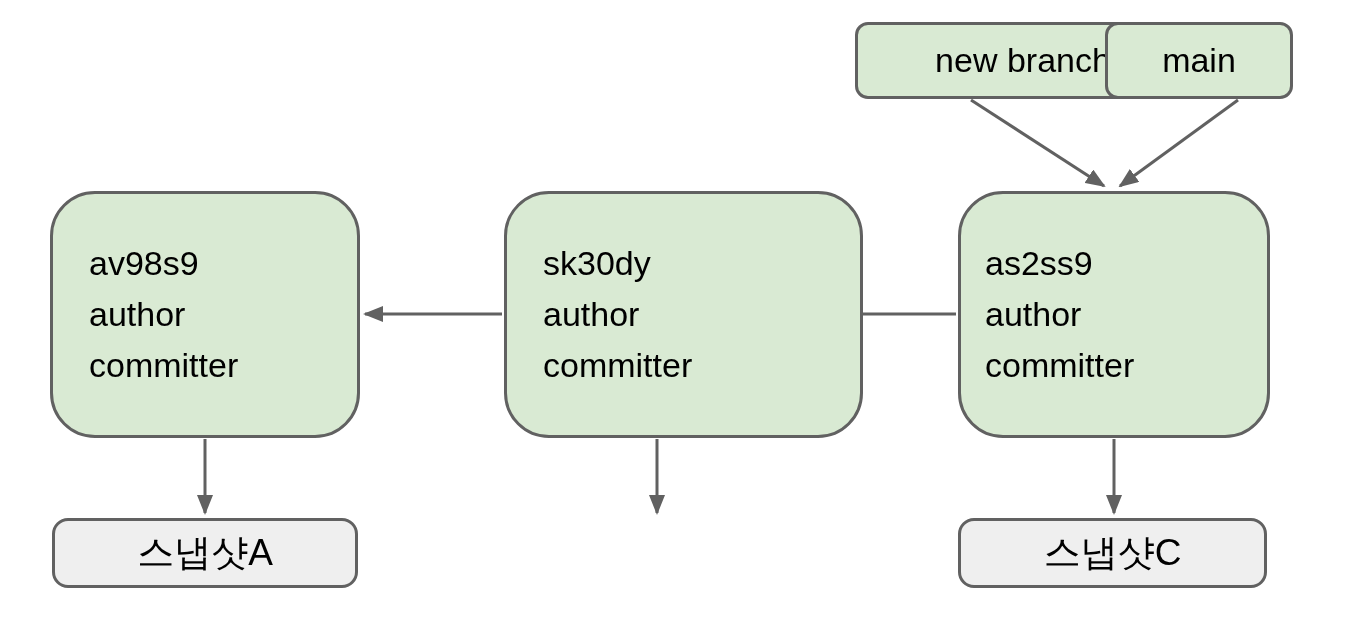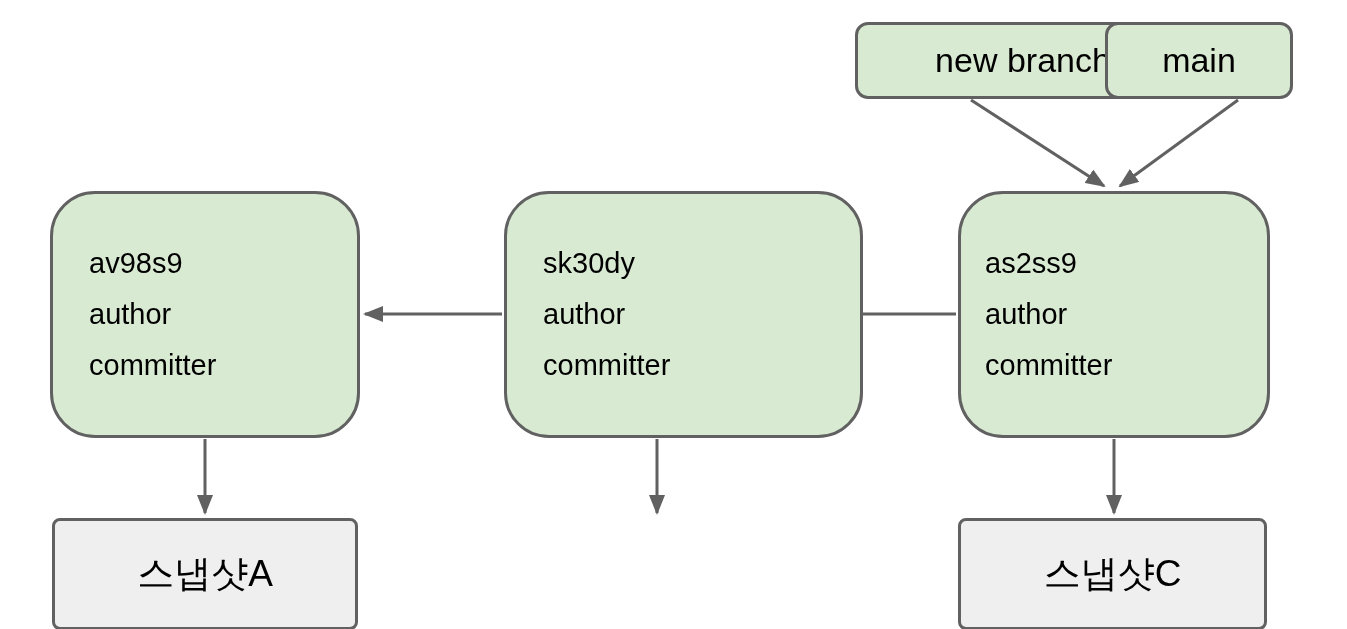--- a/index.html
+++ b/index.html
@@ -33,35 +33,35 @@
   .branch-label.new-branch{left:826px;width:336px;margin-left:29px;}
   .branch-label.main{left:1105px;width:188px;}
   .commit-node{
     position:absolute;
     box-sizing:border-box;
     background:var(--commit-fill);
     border:3px solid var(--stroke);
     border-radius:45px;
     display:flex;flex-direction:column;justify-content:center;
     padding-left:36px;
-    font-size:29px;line-height:51px;
+    font-size:34px;line-height:51px;
     top:191px;height:247px;
   }
   .commit-node.c1{left:50px;width:310px;}
   .commit-node.c2{left:504px;width:359px;}
   .commit-node.c3{left:958px;width:312px;padding-left:24px;}
   .snapshot-node{
     position:absolute;
     box-sizing:border-box;
     background:var(--snapshot-fill);
     border:3px solid var(--stroke);
-    border-radius:8px;
+    border-radius:16px;
     display:flex;align-items:center;justify-content:center;
     font-size:37px;
-    top:518px;height:112px;
+    top:518px;height:70px;
   }
   .snapshot-node.s1{left:52px;width:306px;}
   .snapshot-node.s2{left:503px;width:307px;}
   .snapshot-node.s3{left:958px;width:309px;justify-content:center;}
   line.arrow{stroke:var(--stroke);stroke-width:3;}
 </style>
 </head>
 <body>
 
 <div class="canvas">

